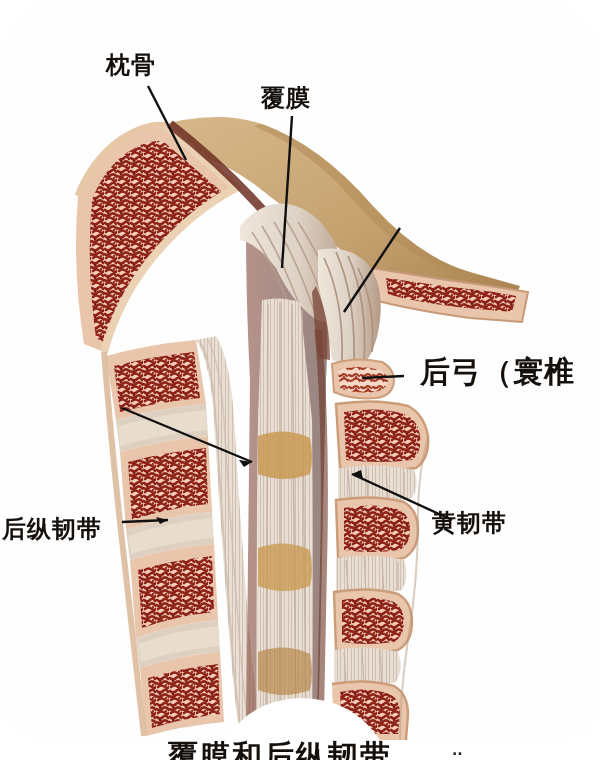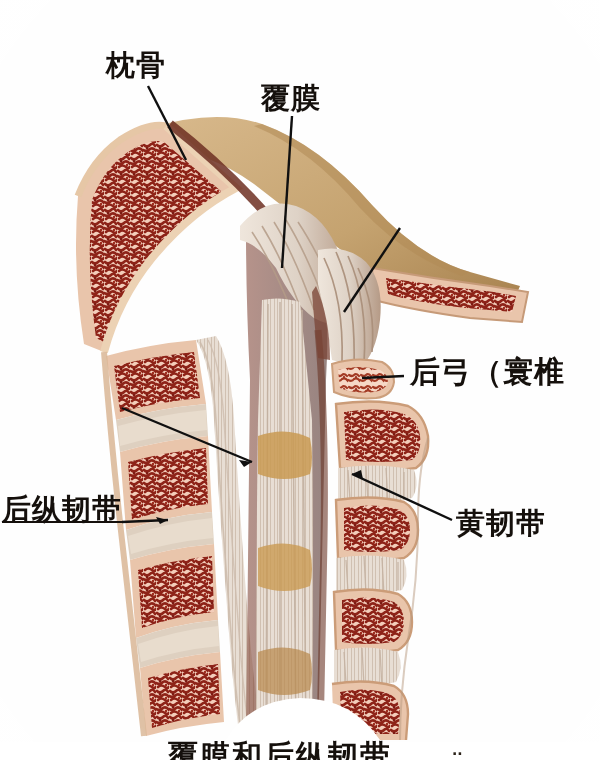--- a/index.html
+++ b/index.html
@@ -3,21 +3,21 @@
 <meta charset="utf-8">
 <style>
   html,body{margin:0;padding:0;background:#ffffff;}
   body{width:600px;height:760px;overflow:hidden;
        font-family:"DejaVu Sans","Liberation Sans",sans-serif;}
   #stage{position:relative;width:600px;height:760px;background:#fefefe;overflow:hidden;}
   #figure{position:absolute;left:0;top:0;width:600px;height:760px;}
   .lbl{position:absolute;color:#15100c;white-space:nowrap;
        font-family:"DejaVu Sans","Liberation Sans",sans-serif;
        font-weight:700;letter-spacing:1px;}
-  .lbl-sm{font-size:29px;line-height:26px;}
+  .lbl-sm{font-size:24px;line-height:26px;}
   .lbl-lg{font-size:30px;line-height:32px;}
   .caption{position:absolute;font-size:30px;font-weight:700;color:#15100c;
            letter-spacing:2px;white-space:nowrap;}
   .cap-tail{position:absolute;font-size:14px;font-weight:700;color:#2a2118;}
 </style>
 </head>
 <body>
 
 <div id="stage">
 
@@ -259,23 +259,23 @@
       <path d="M352 474 l11 5 l-2 -9 z"></path>
       <path d="M168 520 l-12 -3 l4 7 z"></path>
     </g>
   </svg>
 
   <div class="lbl lbl-sm" style="left:106px;top:52px;">枕骨</div>
 
   <div class="lbl lbl-sm" style="left:261px;top:85px;">覆膜</div>
 
 
-  <div class="lbl lbl-lg" style="left:410px;top:356px;">后弓（寰椎</div>
-
-
-  <div class="lbl lbl-sm" style="left:2px;top:496px;text-decoration:underline;">后纵韧带</div>
-
-  <div class="lbl lbl-sm" style="left:456px;top:510px;">黄韧带</div>
+  <div class="lbl lbl-lg" style="left:420px;top:356px;">后弓（寰椎</div>
+
+
+  <div class="lbl lbl-sm" style="left:2px;top:516px;">后纵韧带</div>
+
+  <div class="lbl lbl-sm" style="left:432px;top:510px;">黄韧带</div>
 
   <div class="caption" style="left:168px;top:736px;">覆膜和后纵韧带</div>
   <div class="cap-tail" style="left:452px;top:746px;">··</div>
 
 </div>
 
 </body></html>

